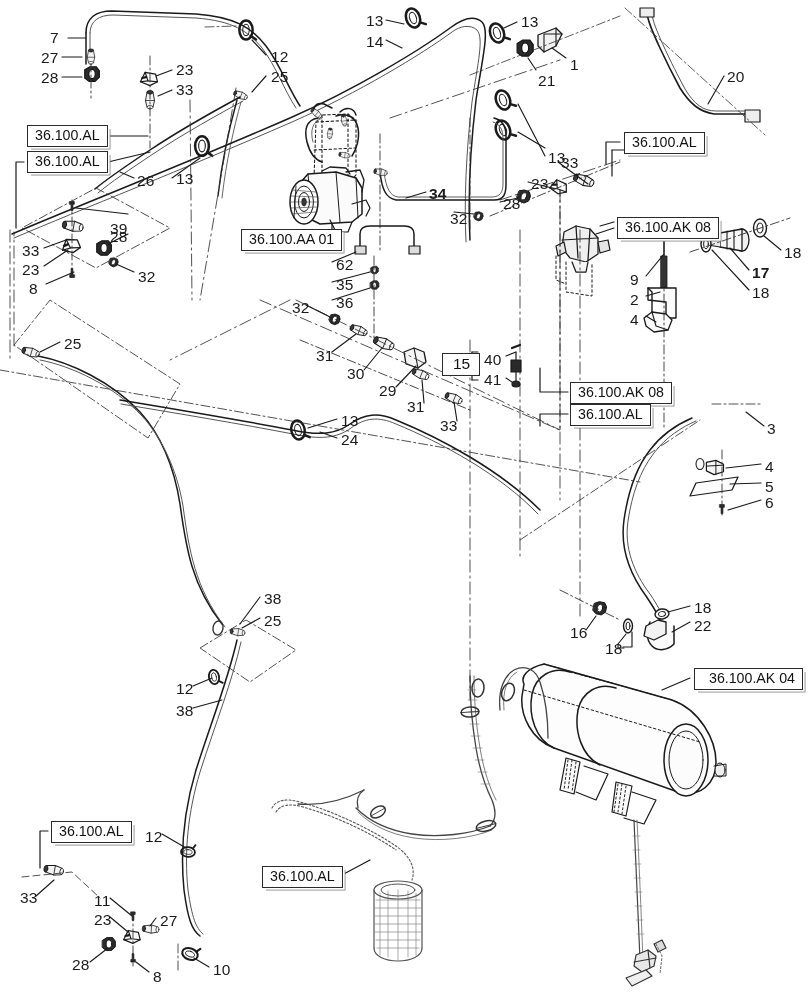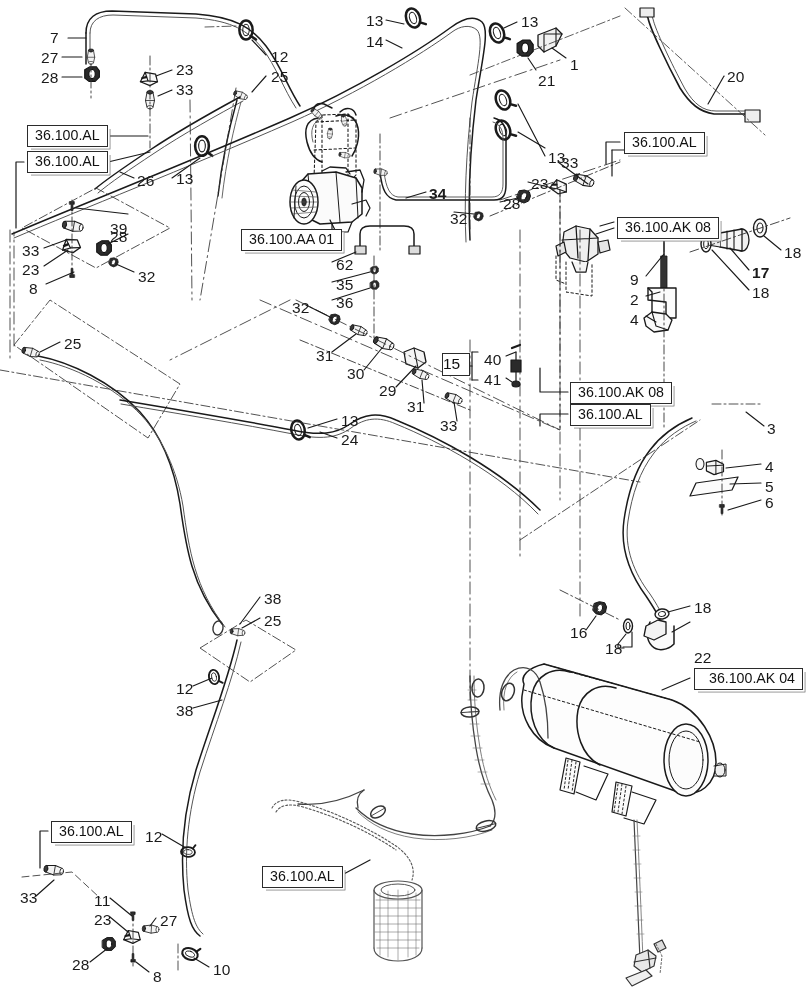--- a/index.html
+++ b/index.html
@@ -53,21 +53,21 @@
   }
   .refstack > div + div { border-top: 1.3px solid #2b2b2b; }
 
   
   .grpbox {
     position: absolute;
     border: 1.4px solid #2b2b2b;
     background: #fff;
     font-size: 15.5px;
     color: #111;
-    padding: 2px 9px 3px 0;
+    padding: 2px 9px 3px 10px;
     line-height: 1;
   }
 </style>
 </head>
 <body>
 
 <div id="sheet">
 
   <svg id="art" viewBox="0 0 808 1000" xmlns="http://www.w3.org/2000/svg">
     <defs>
@@ -719,21 +719,21 @@
   <span class="num" style="left:440px; top:418px;">33</span>
   <span class="num" style="left:484px; top:352px;">40</span>
   <span class="num" style="left:484px; top:372px;">41</span>
   <span class="num" style="left:767px; top:421px;">3</span>
   <span class="num" style="left:765px; top:459px;">4</span>
   <span class="num" style="left:765px; top:479px;">5</span>
   <span class="num" style="left:765px; top:495px;">6</span>
   <span class="num" style="left:341px; top:413px;">13</span>
   <span class="num" style="left:341px; top:432px;">24</span>
   <span class="num" style="left:694px; top:600px;">18</span>
-  <span class="num" style="left:694px; top:618px;margin-top:32px;">22</span>
+  <span class="num" style="left:694px; top:618px;">22</span>
   <span class="num" style="left:570px; top:625px;">16</span>
   <span class="num" style="left:605px; top:641px;">18</span>
   <span class="num" style="left:264px; top:591px;">38</span>
   <span class="num" style="left:264px; top:613px;">25</span>
   <span class="num" style="left:176px; top:681px;">12</span>
   <span class="num" style="left:176px; top:703px;">38</span>
   <span class="num" style="left:145px; top:829px;">12</span>
   <span class="num" style="left:20px;  top:890px;">33</span>
   <span class="num" style="left:94px;  top:893px;">11</span>
   <span class="num" style="left:94px;  top:912px;">23</span>

